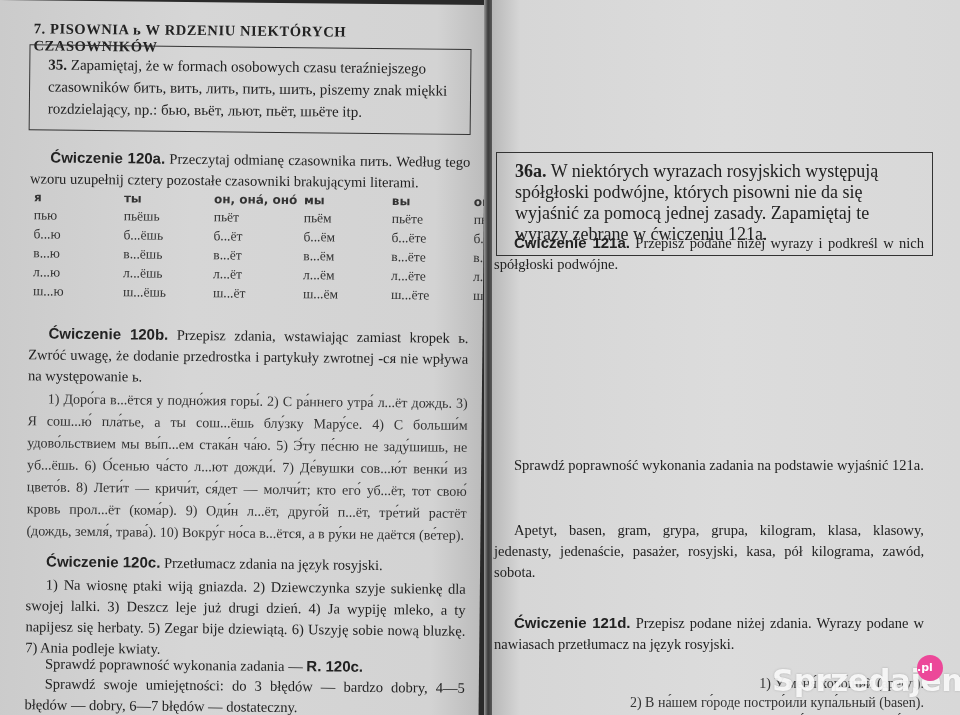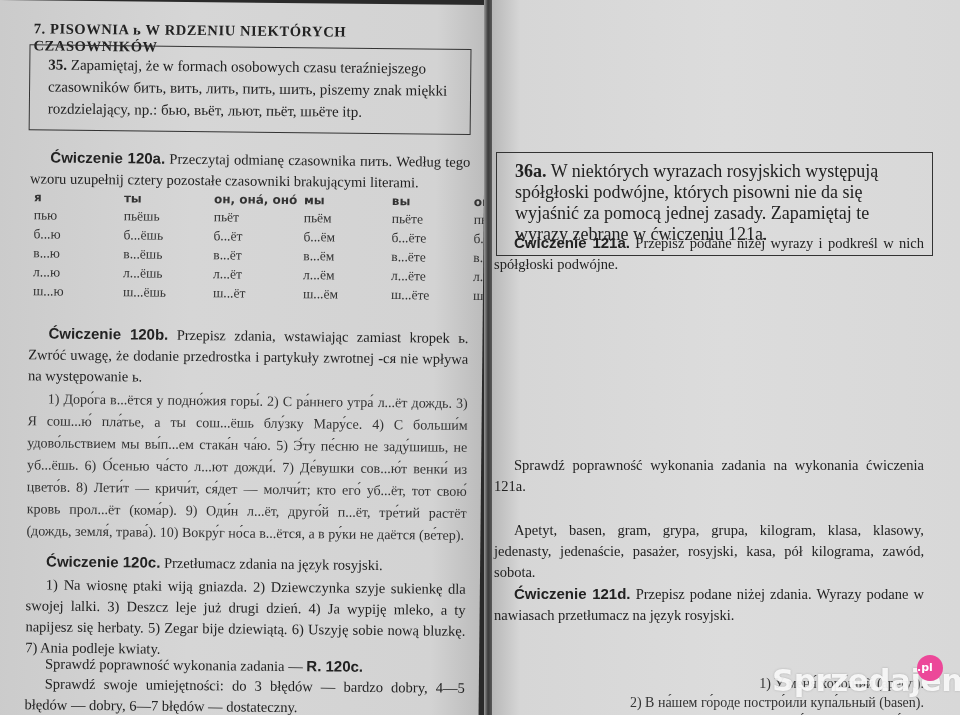--- a/index.html
+++ b/index.html
@@ -124,25 +124,25 @@
   <div class="abs rule-box" style="left:4px;top:152px;width:405px;font-size:18px;line-height:21px;">
     <span class="bold">36a.</span>
     <span>W niektórych wyrazach rosyjskich występują spółgłoski podwójne, których pisowni nie da się wyjaśnić za pomocą jednej zasady. Zapamiętaj te wyrazy zebrane w ćwiczeniu 121a.</span>
   </div>
 
   <div class="abs para indent" style="left:2px;top:232px;width:430px;">
     <span class="ex-head">Ćwiczenie 121a.</span>
     <span>Przepisz podane niżej wyrazy i podkreśl w nich spółgłoski podwójne.</span>
   </div>
 
-  <div class="abs para indent" style="left:2px;top:455px;width:430px;">Sprawdź poprawność wykonania zadania na wykonania ćwiczenia 121a.</div>
+  <div class="abs para indent" style="left:2px;top:455px;width:430px;">Sprawdź poprawność wykonania zadania na podstawie wyjaśnić 121a.</div>
 
   <div class="abs para indent" style="left:2px;top:520px;width:430px;">Apetyt, basen, gram, grypa, grupa, kilogram, klasa, klasowy, jedenasty, jedenaście, pasażer, rosyjski, kasa, pół kilograma, zawód, sobota.</div>
 
-  <div class="abs para indent" style="left:2px;top:583px;width:430px;">
+  <div class="abs para indent" style="left:2px;top:612px;width:430px;">
     <span class="ex-head">Ćwiczenie 121d.</span>
     <span>Przepisz podane niżej zdania. Wyrazy podane w nawiasach przetłumacz na język rosyjski.</span>
   </div>
   <div class="abs ru" style="left:22px;top:674px;width:410px;line-height:19px;font-size:14px;text-align:right;">
     <div>1) У меня́ хоро́ший (apetyt).</div>
     <div>2) В на́шем го́роде постро́или купа́льный (basen).</div>
     <div>3) Мы купи́ли сто (gram) ма́сла.</div>
   </div>
 </div>
 

